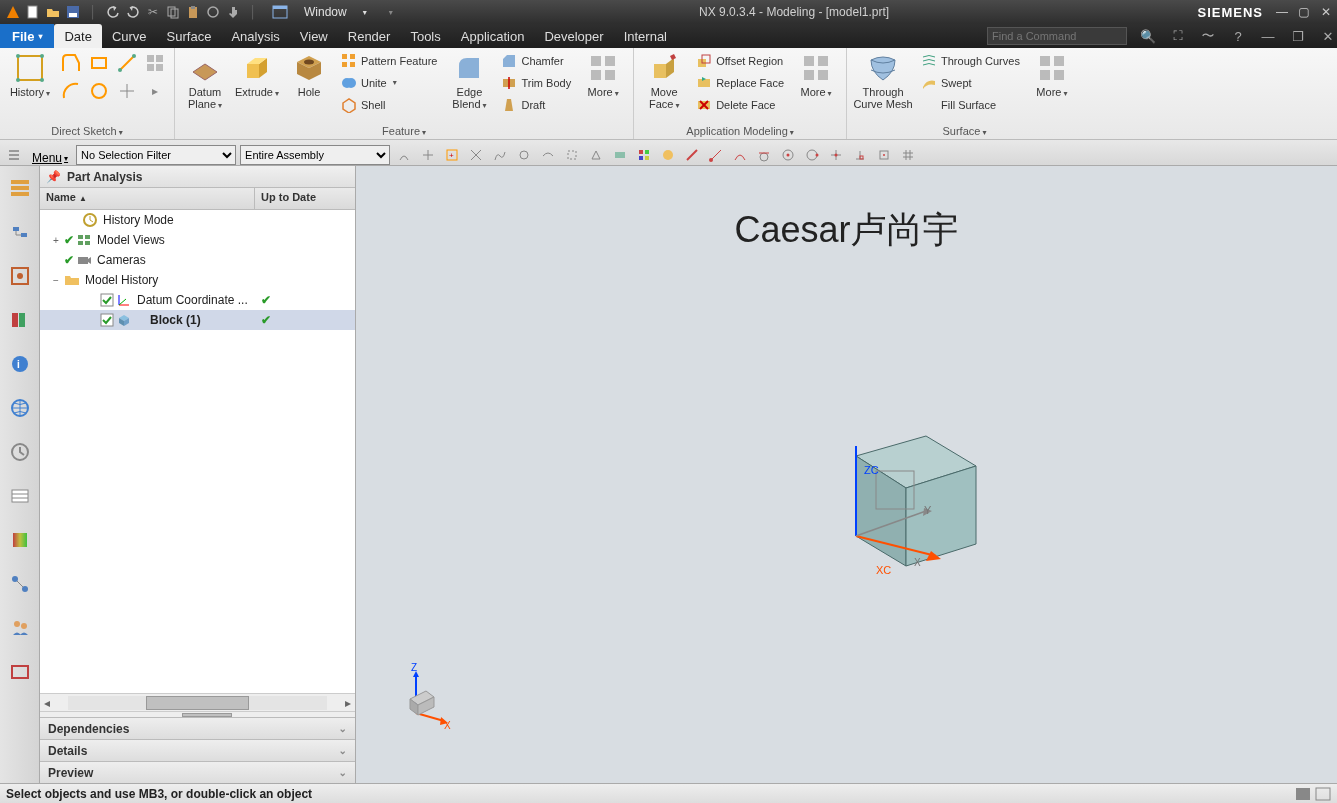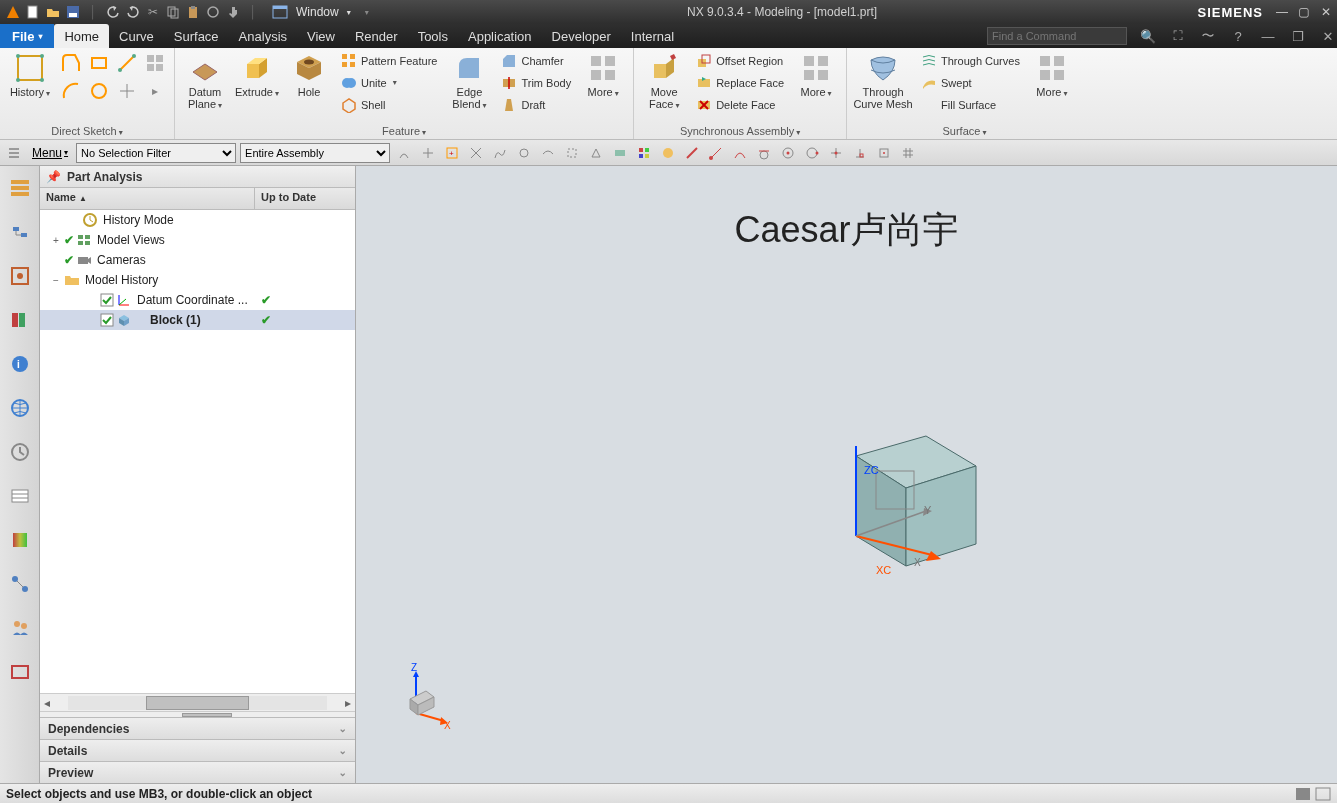--- a/index.html
+++ b/index.html
@@ -2,21 +2,21 @@
 <html><head>
 <meta charset="utf-8">
 <style>
 * { margin: 0; padding: 0; box-sizing: border-box; font-family: "Segoe UI", Tahoma, sans-serif; }
 body { width: 1337px; height: 803px; background: #3a3a3a; overflow: hidden; font-size: 12px; }
 
 
 .titlebar { height: 24px; background: linear-gradient(#4a4a4a,#2e2e2e); display: flex; align-items: center; color: #ccc; }
 .titlebar .qat { display: flex; gap: 2px; padding: 0 4px; align-items: center; }
 .titlebar .qat .qbtn { width: 18px; height: 18px; display: flex; align-items: center; justify-content: center; border-radius: 2px; }
-.titlebar .window-sel { display: flex; align-items: center; gap: 8px; padding: 0 6px; color: #e0e0e0; font-size: 12px; }
+.titlebar .window-sel { display: flex; align-items: center; gap: 16px; padding: 0 6px; color: #e0e0e0; font-size: 12px; }
 .titlebar .center-title { flex: 1; text-align: center; color: #d0d0d0; font-size: 12px; }
 .titlebar .brand { color: #fff; font-weight: bold; font-size: 13px; letter-spacing: 1px; padding: 0 8px; }
 .titlebar .winbtns { display: flex; }
 .titlebar .winbtns .wbtn { width: 22px; height: 18px; display: flex; align-items: center; justify-content: center; color: #ccc; }
 
 
 .menubar { height: 24px; background: linear-gradient(#2f2f2f,#1e1e1e); display: flex; align-items: stretch; color: #ddd; font-size: 13px; }
 .menubar .file { background: #1a6fc9; color: #fff; padding: 0 12px; display: flex; align-items: center; font-weight: bold; }
 .menubar .tab { padding: 0 10px; display: flex; align-items: center; cursor: pointer; }
 .menubar .tab.active { background: #f0f0f0; color: #222; border-radius: 3px 3px 0 0; }
@@ -33,21 +33,21 @@
 .bigbtn .icn { width: 32px; height: 32px; display: flex; align-items: center; justify-content: center; }
 .bigbtn .lbl { font-size: 11px; color: #333; text-align: center; line-height: 1.1; }
 .smallcol { display: flex; flex-direction: column; gap: 1px; }
 .smallbtn { height: 21px; display: flex; align-items: center; gap: 4px; padding: 0 4px; font-size: 11px; color: #333; cursor: pointer; white-space: nowrap; }
 .smallbtn .sicn { width: 16px; height: 16px; display: flex; align-items: center; justify-content: center; }
 .arrow-down::after { content: "▾"; font-size: 8px; color: #555; margin-left: 2px; }
 .sketch-tools { display: grid; grid-template-columns: repeat(4, 26px); grid-template-rows: repeat(2, 26px); gap: 2px; }
 .tool { width: 26px; height: 26px; display: flex; align-items: center; justify-content: center; cursor: pointer; }
 
 
-.selbar { height: 26px; background: linear-gradient(#e8e8e8,#d8d8d8); border-bottom: 1px solid #aaa; display: flex; align-items: center; gap: 4px; padding: 0 4px; }
+.selbar { height: 26px; background: linear-gradient(#e8e8e8,#d8d8d8); border-bottom: 1px solid #aaa; display: flex; align-items: flex-end; gap: 4px; padding: 0 4px; }
 .selbar .menubtn { display: flex; align-items: center; gap: 2px; padding: 0 4px; font-size: 12px; text-decoration: underline; cursor: pointer; }
 .selbar select { height: 20px; font-size: 11px; border: 1px solid #888; }
 .selbar .tbtn { width: 20px; height: 20px; display: flex; align-items: center; justify-content: center; cursor: pointer; }
 
 
 .main { display: flex; height: calc(803px - 24px - 24px - 92px - 26px - 20px); }
 .leftrail { width: 40px; background: linear-gradient(90deg,#e4e4e4,#d4d4d4); border-right: 1px solid #aaa; display: flex; flex-direction: column; align-items: center; padding-top: 8px; gap: 16px; }
 .leftrail .rbtn { width: 28px; height: 28px; display: flex; align-items: center; justify-content: center; cursor: pointer; }
 
 
@@ -163,21 +163,21 @@
     <span class="wbtn">▢</span>
     <span class="wbtn">✕</span>
   </div>
 </div>
 
 <div class="menubar">
   <div class="file">
       <span>File</span>
       <span style="font-size:8px;margin-left:4px">▾</span>
     </div>
-  <div class="tab active">Home</div>
+  <div class="tab active">Date</div>
   <div class="tab">Curve</div>
   <div class="tab">Surface</div>
   <div class="tab">Analysis</div>
   <div class="tab">View</div>
   <div class="tab">Render</div>
   <div class="tab">Tools</div>
   <div class="tab">Application</div>
   <div class="tab">Developer</div>
   <div class="tab">Internal</div>
   <div class="right">
@@ -416,21 +416,21 @@
             <svg width="28" height="28">
               <rect x="2" y="2" width="10" height="10" fill="#bbb"></rect>
               <rect x="16" y="2" width="10" height="10" fill="#bbb"></rect>
               <rect x="2" y="16" width="10" height="10" fill="#bbb"></rect>
               <rect x="16" y="16" width="10" height="10" fill="#bbb"></rect>
             </svg>
           </div>
         <div class="lbl arrow-down">More</div>
       </div>
     </div>
-    <div class="label arrow-down">Synchronous Assembly</div>
+    <div class="label arrow-down">Application Modeling</div>
   </div>
 
   <div class="rgroup" style="border-right:none">
     <div class="body">
       <div class="bigbtn" style="width:60px">
         <div class="icn">
             <svg width="32" height="32">
               <path d="M4 8 Q16 2 28 8 Q28 20 16 28 Q4 20 4 8" fill="#a0c0e0" stroke="#6080a0"></path>
               <path d="M4 8 Q16 14 28 8 M4 18 Q16 24 28 18" fill="none" stroke="#6080a0"></path>
             </svg>

